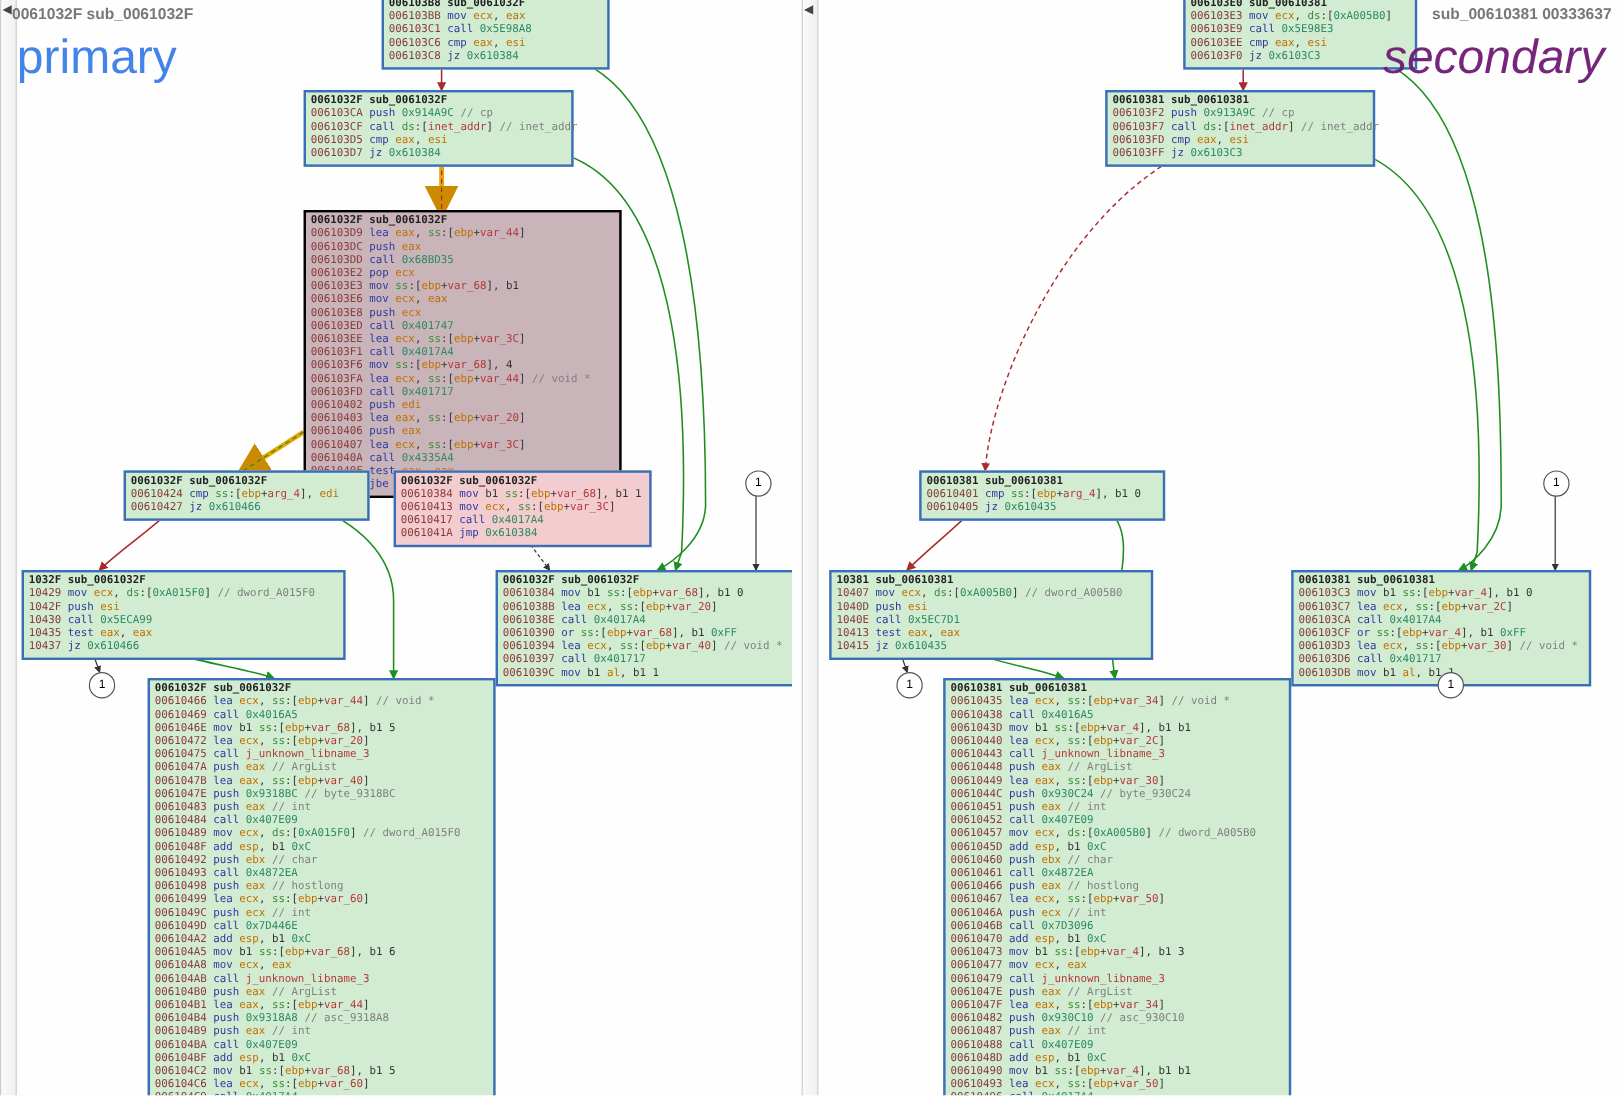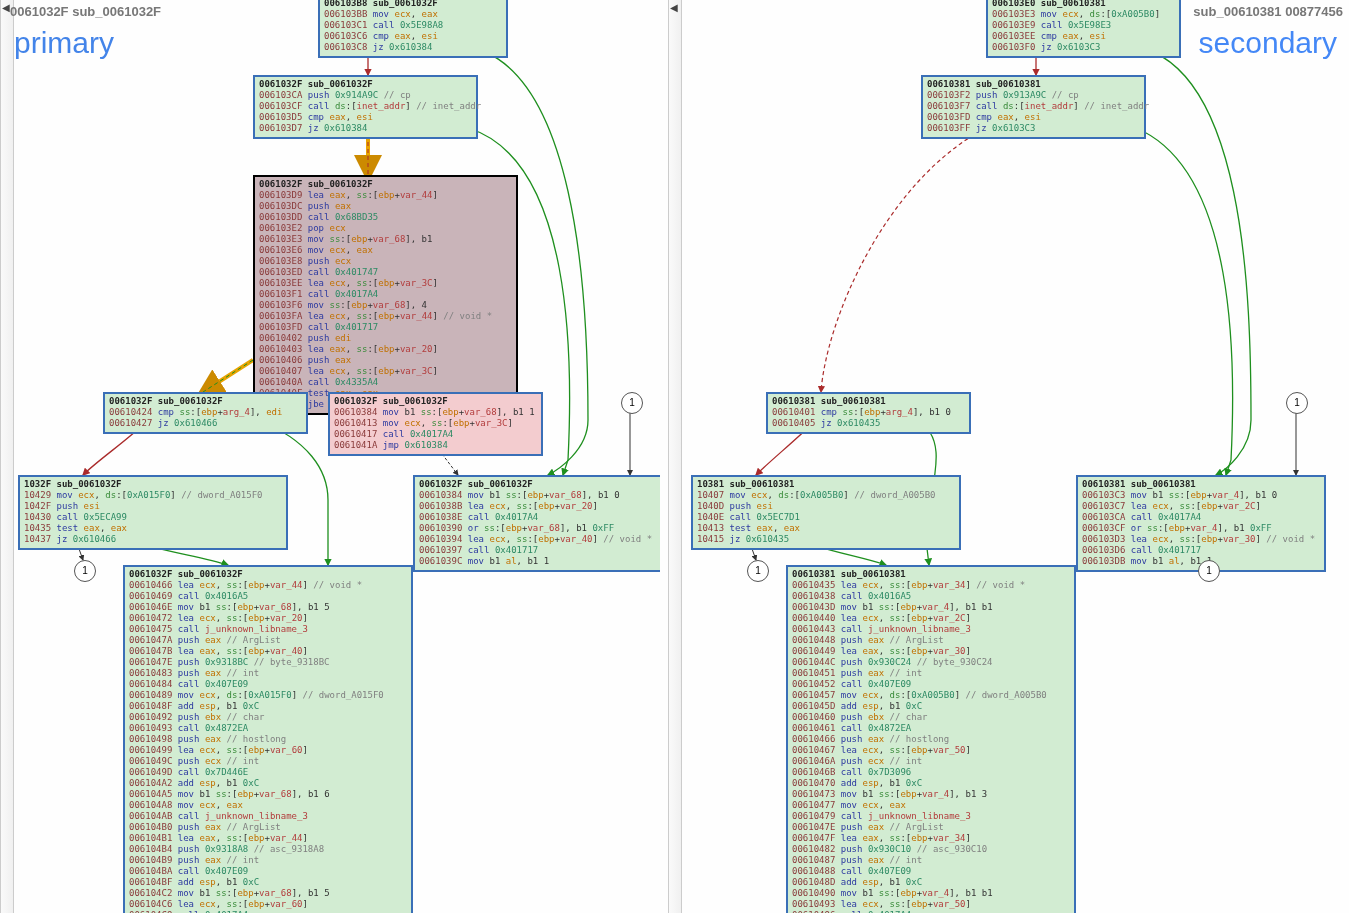--- a/index.html
+++ b/index.html
@@ -48,28 +48,28 @@
     font-size: 13px;
     font-weight: bold;
     color: #777;
     z-index: 5;
   }
   .pane.left .pane-title  { left: 6px; }
   .pane.right .pane-title { right: 6px; }
   .watermark {
     position: absolute;
     top: 26px;
-    font-size: 30px;
+    font-size: 40px;
     font-family: "Product Sans", "Arial", sans-serif;
     font-weight: 500;
     z-index: 5;
     opacity: 0.95;
   }
   .watermark.primary   { left: 10px;  color: #3a7ee8; }
-  .watermark.secondary { right: 12px; color: #3b82f6; }
+  .watermark.secondary { right: 12px; color: #701a75; font-style: italic; }
 
   .canvas {
     position: absolute;
     inset: 0;
     margin-left: 24px;
   }
   svg.edges {
     position: absolute;
     inset: 0;
     width: 100%;
@@ -185,21 +185,21 @@
       <div class="node" style="left:385px; top:475px; width:250px;"><span class="hdr">0061032F  sub_0061032F</span><span class="l"><span class="m-addr">00610384</span>  <span class="m-mne">mov   </span> b1 <span class="m-seg">ss</span>:[<span class="m-reg">ebp</span>+<span class="m-var">var_68</span>], b1 0</span><span class="l"><span class="m-addr">0061038B</span>  <span class="m-mne">lea   </span> <span class="m-reg">ecx</span>, <span class="m-seg">ss</span>:[<span class="m-reg">ebp</span>+<span class="m-var">var_20</span>]</span><span class="l"><span class="m-addr">0061038E</span>  <span class="m-mne">call  </span> <span class="m-lit">0x4017A4</span></span><span class="l"><span class="m-addr">00610390</span>  <span class="m-mne">or    </span> <span class="m-seg">ss</span>:[<span class="m-reg">ebp</span>+<span class="m-var">var_68</span>], b1 <span class="m-lit">0xFF</span></span><span class="l"><span class="m-addr">00610394</span>  <span class="m-mne">lea   </span> <span class="m-reg">ecx</span>, <span class="m-seg">ss</span>:[<span class="m-reg">ebp</span>+<span class="m-var">var_40</span>]   <span class="m-cmt">// void *</span></span><span class="l"><span class="m-addr">00610397</span>  <span class="m-mne">call  </span> <span class="m-lit">0x401717</span></span><span class="l"><span class="m-addr">0061039C</span>  <span class="m-mne">mov   </span> b1 <span class="m-reg">al</span>, b1 1</span></div>
       <div class="node" style="left:95px;  top:565px; width:290px;"><span class="hdr">0061032F  sub_0061032F</span><span class="l"><span class="m-addr">00610466</span>  <span class="m-mne">lea   </span> <span class="m-reg">ecx</span>, <span class="m-seg">ss</span>:[<span class="m-reg">ebp</span>+<span class="m-var">var_44</span>]    <span class="m-cmt">// void *</span></span><span class="l"><span class="m-addr">00610469</span>  <span class="m-mne">call  </span> <span class="m-lit">0x4016A5</span></span><span class="l"><span class="m-addr">0061046E</span>  <span class="m-mne">mov   </span> b1 <span class="m-seg">ss</span>:[<span class="m-reg">ebp</span>+<span class="m-var">var_68</span>], b1 5</span><span class="l"><span class="m-addr">00610472</span>  <span class="m-mne">lea   </span> <span class="m-reg">ecx</span>, <span class="m-seg">ss</span>:[<span class="m-reg">ebp</span>+<span class="m-var">var_20</span>]</span><span class="l"><span class="m-addr">00610475</span>  <span class="m-mne">call  </span> <span class="m-ref">j_unknown_libname_3</span></span><span class="l"><span class="m-addr">0061047A</span>  <span class="m-mne">push  </span> <span class="m-reg">eax</span>                <span class="m-cmt">// ArgList</span></span><span class="l"><span class="m-addr">0061047B</span>  <span class="m-mne">lea   </span> <span class="m-reg">eax</span>, <span class="m-seg">ss</span>:[<span class="m-reg">ebp</span>+<span class="m-var">var_40</span>]</span><span class="l"><span class="m-addr">0061047E</span>  <span class="m-mne">push  </span> <span class="m-lit">0x9318BC</span>           <span class="m-cmt">// byte_9318BC</span></span><span class="l"><span class="m-addr">00610483</span>  <span class="m-mne">push  </span> <span class="m-reg">eax</span>                <span class="m-cmt">// int</span></span><span class="l"><span class="m-addr">00610484</span>  <span class="m-mne">call  </span> <span class="m-lit">0x407E09</span></span><span class="l"><span class="m-addr">00610489</span>  <span class="m-mne">mov   </span> <span class="m-reg">ecx</span>, <span class="m-seg">ds</span>:[<span class="m-lit">0xA015F0</span>]    <span class="m-cmt">// dword_A015F0</span></span><span class="l"><span class="m-addr">0061048F</span>  <span class="m-mne">add   </span> <span class="m-reg">esp</span>, b1 <span class="m-lit">0xC</span></span><span class="l"><span class="m-addr">00610492</span>  <span class="m-mne">push  </span> <span class="m-reg">ebx</span>                <span class="m-cmt">// char</span></span><span class="l"><span class="m-addr">00610493</span>  <span class="m-mne">call  </span> <span class="m-lit">0x4872EA</span></span><span class="l"><span class="m-addr">00610498</span>  <span class="m-mne">push  </span> <span class="m-reg">eax</span>                <span class="m-cmt">// hostlong</span></span><span class="l"><span class="m-addr">00610499</span>  <span class="m-mne">lea   </span> <span class="m-reg">ecx</span>, <span class="m-seg">ss</span>:[<span class="m-reg">ebp</span>+<span class="m-var">var_60</span>]</span><span class="l"><span class="m-addr">0061049C</span>  <span class="m-mne">push  </span> <span class="m-reg">ecx</span>                <span class="m-cmt">// int</span></span><span class="l"><span class="m-addr">0061049D</span>  <span class="m-mne">call  </span> <span class="m-lit">0x7D446E</span></span><span class="l"><span class="m-addr">006104A2</span>  <span class="m-mne">add   </span> <span class="m-reg">esp</span>, b1 <span class="m-lit">0xC</span></span><span class="l"><span class="m-addr">006104A5</span>  <span class="m-mne">mov   </span> b1 <span class="m-seg">ss</span>:[<span class="m-reg">ebp</span>+<span class="m-var">var_68</span>], b1 6</span><span class="l"><span class="m-addr">006104A8</span>  <span class="m-mne">mov   </span> <span class="m-reg">ecx</span>, <span class="m-reg">eax</span></span><span class="l"><span class="m-addr">006104AB</span>  <span class="m-mne">call  </span> <span class="m-ref">j_unknown_libname_3</span></span><span class="l"><span class="m-addr">006104B0</span>  <span class="m-mne">push  </span> <span class="m-reg">eax</span>                <span class="m-cmt">// ArgList</span></span><span class="l"><span class="m-addr">006104B1</span>  <span class="m-mne">lea   </span> <span class="m-reg">eax</span>, <span class="m-seg">ss</span>:[<span class="m-reg">ebp</span>+<span class="m-var">var_44</span>]</span><span class="l"><span class="m-addr">006104B4</span>  <span class="m-mne">push  </span> <span class="m-lit">0x9318A8</span>           <span class="m-cmt">// asc_9318A8</span></span><span class="l"><span class="m-addr">006104B9</span>  <span class="m-mne">push  </span> <span class="m-reg">eax</span>                <span class="m-cmt">// int</span></span><span class="l"><span class="m-addr">006104BA</span>  <span class="m-mne">call  </span> <span class="m-lit">0x407E09</span></span><span class="l"><span class="m-addr">006104BF</span>  <span class="m-mne">add   </span> <span class="m-reg">esp</span>, b1 <span class="m-lit">0xC</span></span><span class="l"><span class="m-addr">006104C2</span>  <span class="m-mne">mov   </span> b1 <span class="m-seg">ss</span>:[<span class="m-reg">ebp</span>+<span class="m-var">var_68</span>], b1 5</span><span class="l"><span class="m-addr">006104C6</span>  <span class="m-mne">lea   </span> <span class="m-reg">ecx</span>, <span class="m-seg">ss</span>:[<span class="m-reg">ebp</span>+<span class="m-var">var_60</span>]</span><span class="l"><span class="m-addr">006104C9</span>  <span class="m-mne">call  </span> <span class="m-lit">0x4017A4</span></span></div>
 
       <div class="proximity" style="left:593px; top:392px;">1</div>
       <div class="proximity" style="left:46px;  top:560px;">1</div>
 
     </div>
   </div>
 
   <div class="pane right">
-    <div class="pane-title">sub_00610381 00877456</div>
+    <div class="pane-title">sub_00610381 00333637</div>
     <div class="watermark secondary">secondary</div>
     <div class="canvas">
 
       <svg class="edges">
         <defs>
           <marker id="ar2" markerWidth="6" markerHeight="6" refX="5" refY="3" orient="auto">
               <path d="M0,0 L6,3 L0,6 Z" fill="#aa2b2b"></path>
             </marker>
           <marker id="ag2" markerWidth="6" markerHeight="6" refX="5" refY="3" orient="auto">
               <path d="M0,0 L6,3 L0,6 Z" fill="#1e8f1e"></path>

